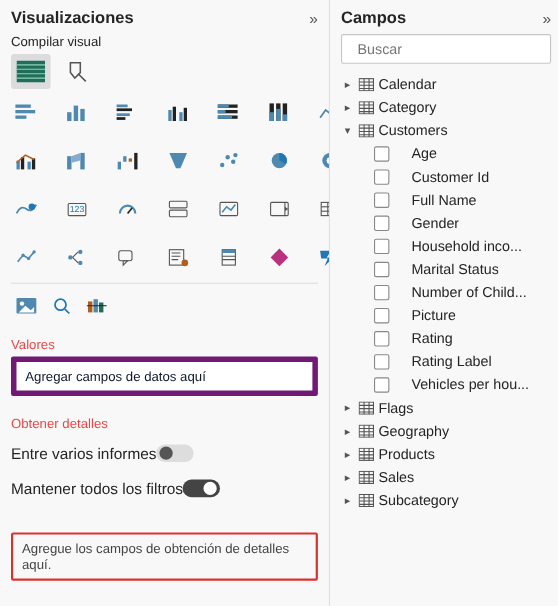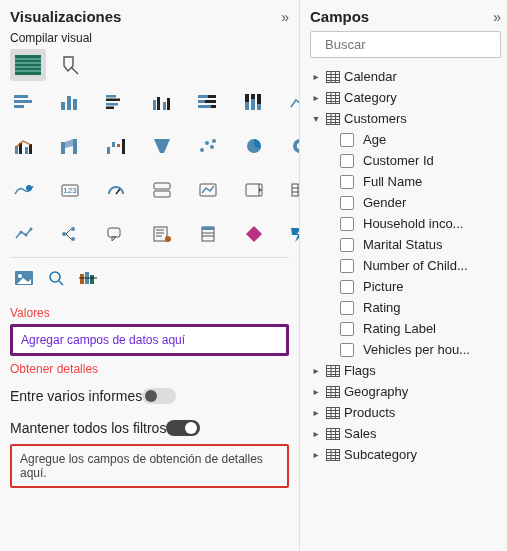--- a/index.html
+++ b/index.html
@@ -55,61 +55,63 @@
   .label-Py { color:#b8880b; font-weight:600; font-size:16px; }
   .dots { font-size:14px; color:#555; letter-spacing:1px; }
   .sparkle { color:#1f77b4; font-size:12px; }
   .secondary-row {
     display: flex; gap: 4px; border-top: 1px solid #e1dfdd; padding-top: 8px; margin-bottom: 10px;
   }
   .sec-btn { width: 28px; height: 24px; display:flex; align-items:center; justify-content:center; cursor:pointer; }
   .section-label { font-size: 12px; color:#ef4444; margin: 6px 0 4px 0; }
   .well {
     background: #fff;
-    border: 3px solid #701a75;
+    border: 5px solid #701a75;
     border-radius: 2px;
     padding: 6px 8px;
     font-size: 12px;
-    color: #6d28d9;
+    color: #0f172a;
+    margin-bottom: 12px;
   }
   .toggle-row { display:flex; align-items:center; font-size:14px; margin: 8px 0; }
   .toggle {
     width: 34px; height: 16px; border-radius: 8px; position: relative;
     background: #ddd; cursor: pointer;
   }
   .toggle::after {
     content:""; position:absolute; top:2px; width:12px; height:12px; border-radius:50%; background:#555;
   }
   .toggle.off::after { left: 3px; }
   .toggle.on { background: #444; }
   .toggle.on::after { right: 3px; background:#fff; }
   .drill-well {
     border: 2px solid #d9322e;
     border-radius: 2px;
     padding: 6px 8px;
     font-size: 12px;
     color: #444;
     background: #f8f8f8;
+    margin-top: 24px;
   }
   
   .search-box {
     display:flex; align-items:center; gap:6px;
     border:1px solid #c8c6c4; background:#fff; border-radius:2px;
     padding: 4px 6px; margin-bottom: 8px;
   }
   .search-box input {
     border:none; outline:none; flex:1; font-size:13px; background:transparent;
   }
   .tree { font-size: 13px; }
   .tree-node { display:flex; align-items:center; gap:4px; padding: 3px 0; cursor:pointer; }
   .caret { width:12px; text-align:center; color:#555; font-size:10px; }
   .table-icon { width:14px; height:12px; display:inline-block; }
   .table-icon svg { display:block; }
   .tree-children { padding-left: 30px; }
-  .field-row { display:flex; align-items:center; gap:9px; padding: 3px 0; cursor:pointer; }
+  .field-row { display:flex; align-items:center; gap:20px; padding: 3px 0; cursor:pointer; }
   .checkbox { width:14px; height:14px; border:1px solid #888; background:#fff; border-radius:2px; flex-shrink:0; }
   .field-label { font-size: 13px; overflow:hidden; text-overflow:ellipsis; white-space:nowrap; max-width: 118px; }
 </style>
 </head>
 <body>
 
 <div class="pane viz-pane">
   <div class="pane-header">
     <div class="pane-title">Visualizaciones</div>
     <div class="collapse-icon">»</div>

